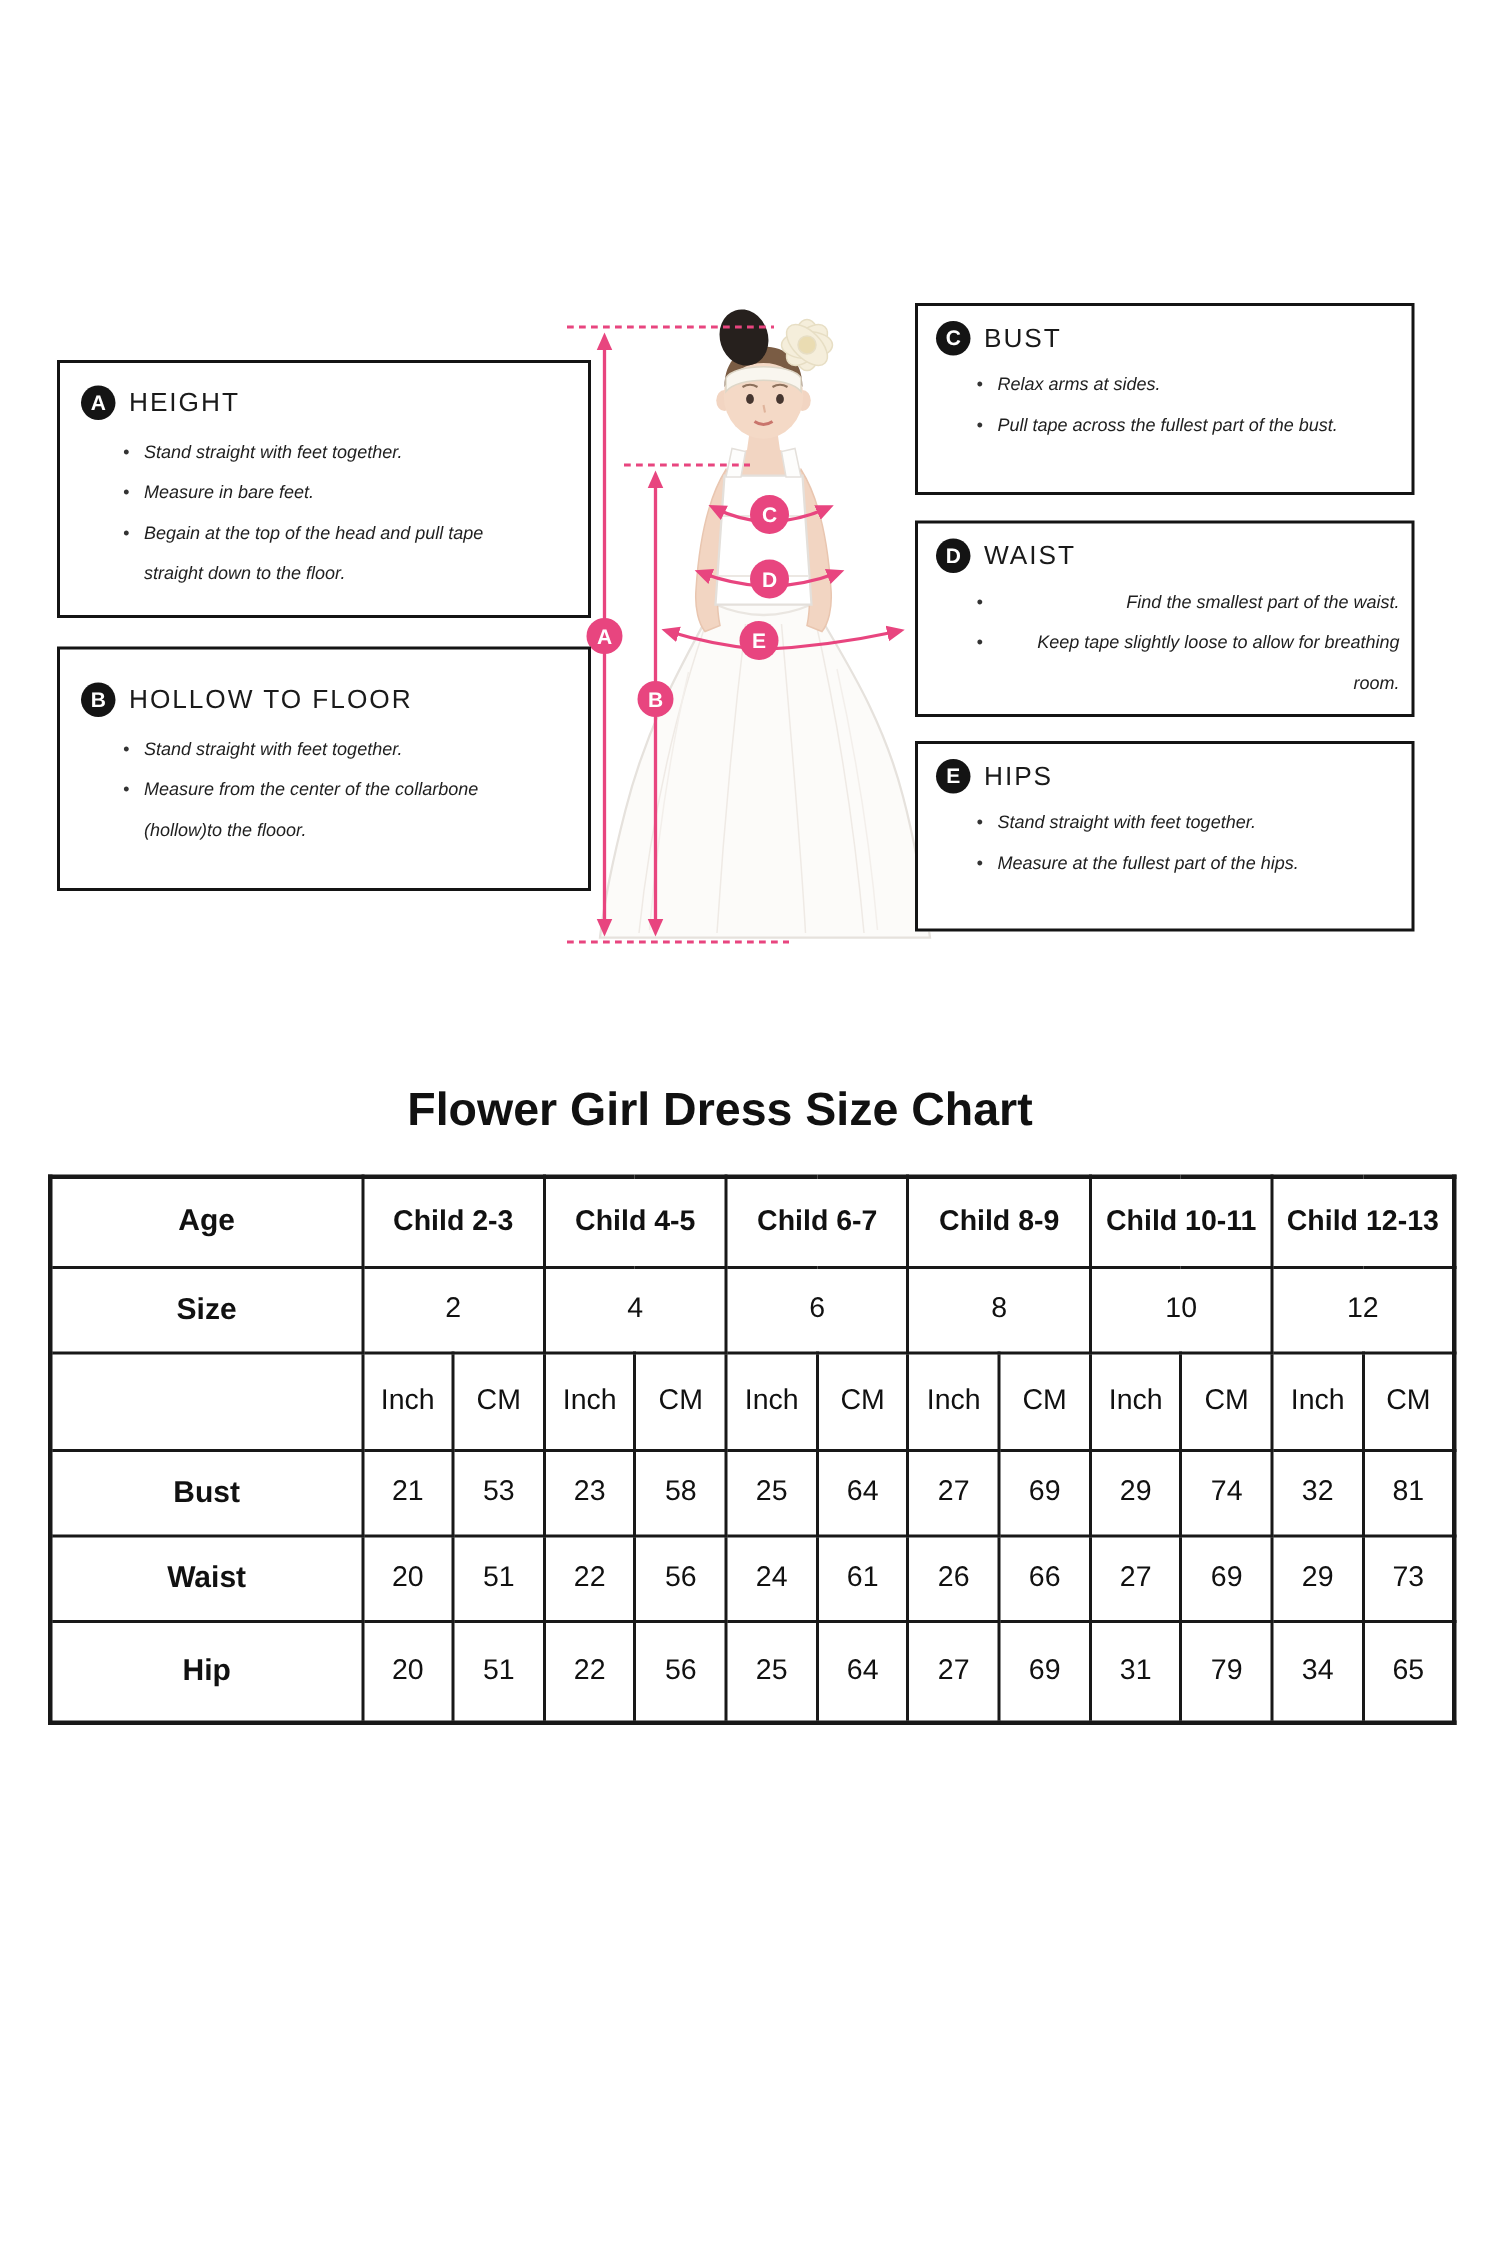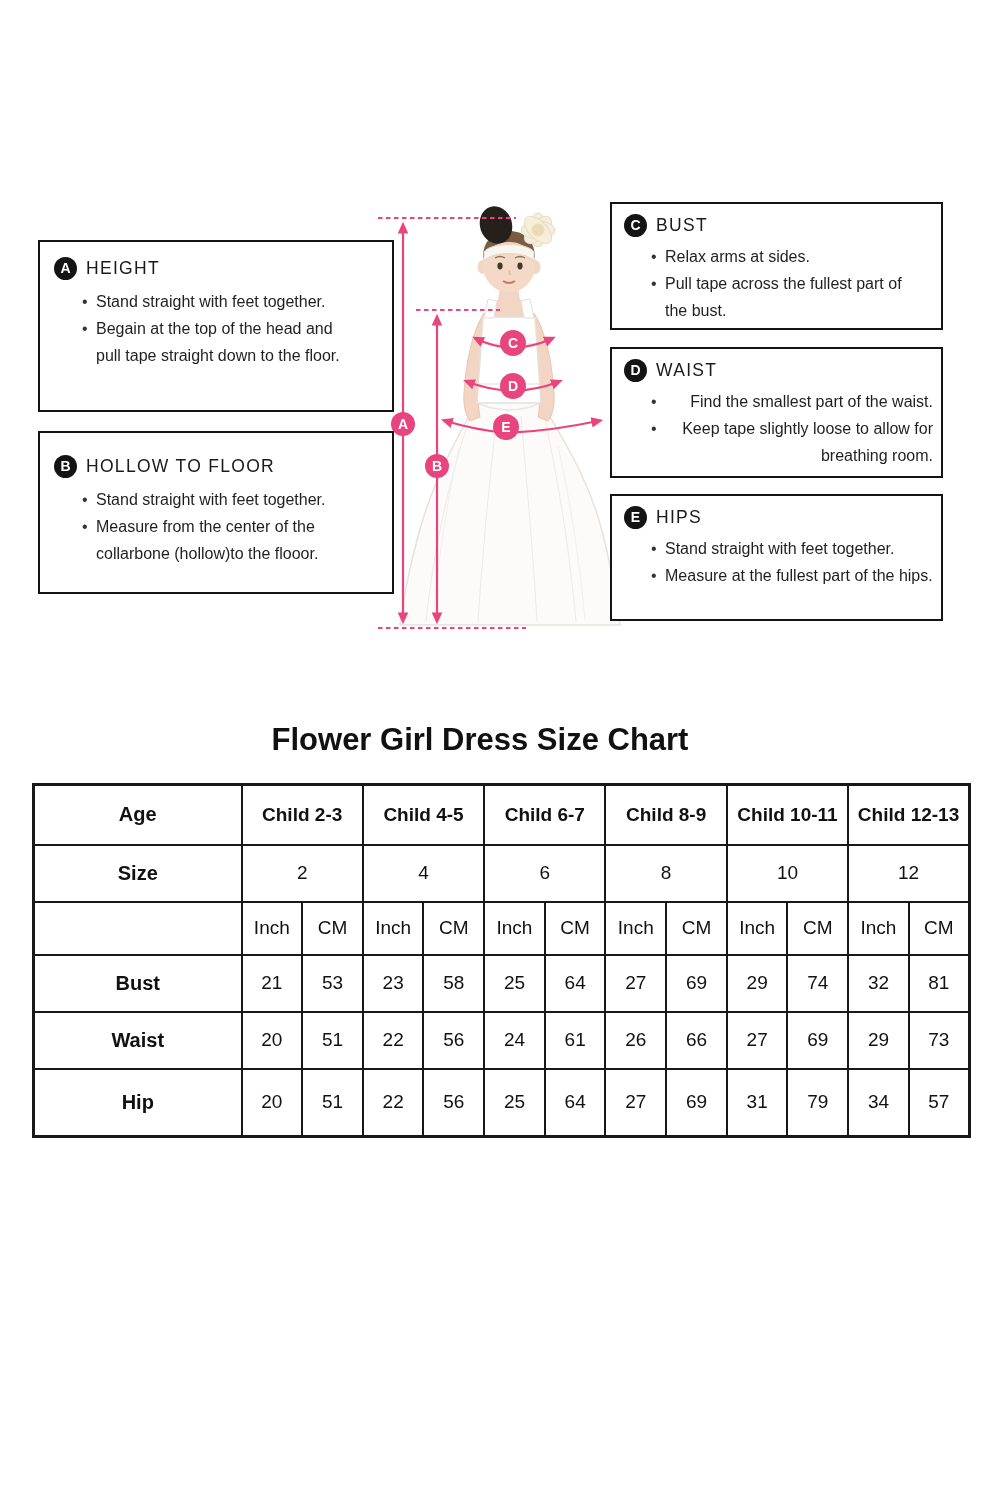--- a/index.html
+++ b/index.html
@@ -14,21 +14,21 @@
     position:absolute; border:2px solid #141414; background:#ffffff; box-sizing:border-box;
   }
   .ibox-head { display:flex; align-items:center; gap:9px; }
   .badge {
     width:23px; height:23px; border-radius:50%; background:#141414; color:#ffffff;
     font-weight:bold; font-size:14px; line-height:23px; text-align:center; flex:0 0 23px;
   }
   .ibox-title { font-size:17.5px; letter-spacing:1.3px; color:#1a1a1a; }
   .bullets { margin-top:8px; }
   .bullet {
-    position:relative; padding-left:15px; font-size:16px; line-height:27px; color:#1f1f1f;
+    position:relative; padding-left:15px; font-size:12px; line-height:27px; color:#1f1f1f;font-style:italic;
   }
   .bullet::before { content:"•"; position:absolute; left:1px; top:0; color:#333; }
 
   #box-a { left:38px;  top:240px; width:356px; height:172px; padding:15px 35px 0 14px; }
   #box-a .bullets { margin-left:27px; }
   #box-b { left:38px;  top:431px; width:356px; height:163px; padding:22px 35px 0 14px; }
   #box-b .bullets { margin-left:27px; }
   #box-c { left:610px; top:202px; width:333px; height:128px; padding:10px 25px 0 12px; }
   #box-c .bullets { margin-left:26px; margin-top:6px; }
   #box-d { left:610px; top:347px; width:333px; height:131px; padding:10px 8px 0 12px; }
@@ -45,21 +45,21 @@
   
   .size-table {
     position:absolute; left:32px; top:783px; width:936px;
     border-collapse:collapse; table-layout:fixed; border:3px solid #181818;
   }
   .size-table th, .size-table td {
     border:2px solid #181818; text-align:center; vertical-align:middle; padding:0; color:#111;
   }
   .size-table tr { height:57px; }
   tr.r-age { height:60px; }
-  tr.r-units { height:53px; }
+  tr.r-units { height:65px; }
   tr.r-hip { height:68px; }
   .lbl { font-weight:bold; font-size:20px; }
   .hdr { font-weight:bold; font-size:19px; }
   .val { font-weight:normal; font-size:19px; }
 </style>
 </head>
 <body>
 
 <div class="page">
 
@@ -140,20 +140,21 @@
     </g>
   </svg>
 
   <div class="ibox" id="box-a">
     <div class="ibox-head">
       <span class="badge">A</span>
       <span class="ibox-title">HEIGHT</span>
     </div>
     <div class="bullets">
       <div class="bullet">Stand straight with feet together.</div>
+      <div class="bullet">Measure in bare feet.</div>
       <div class="bullet">Begain at the top of the head and pull tape straight down to the floor.</div>
     </div>
   </div>
 
   <div class="ibox" id="box-b">
     <div class="ibox-head">
       <span class="badge">B</span>
       <span class="ibox-title">HOLLOW TO FLOOR</span>
     </div>
     <div class="bullets">
@@ -272,18 +273,18 @@
         <td class="val">51</td>
         <td class="val">22</td>
         <td class="val">56</td>
         <td class="val">25</td>
         <td class="val">64</td>
         <td class="val">27</td>
         <td class="val">69</td>
         <td class="val">31</td>
         <td class="val">79</td>
         <td class="val">34</td>
-        <td class="val">57</td>
+        <td class="val">65</td>
       </tr>
     </tbody>
   </table>
 
 </div>
 
 </body></html>

